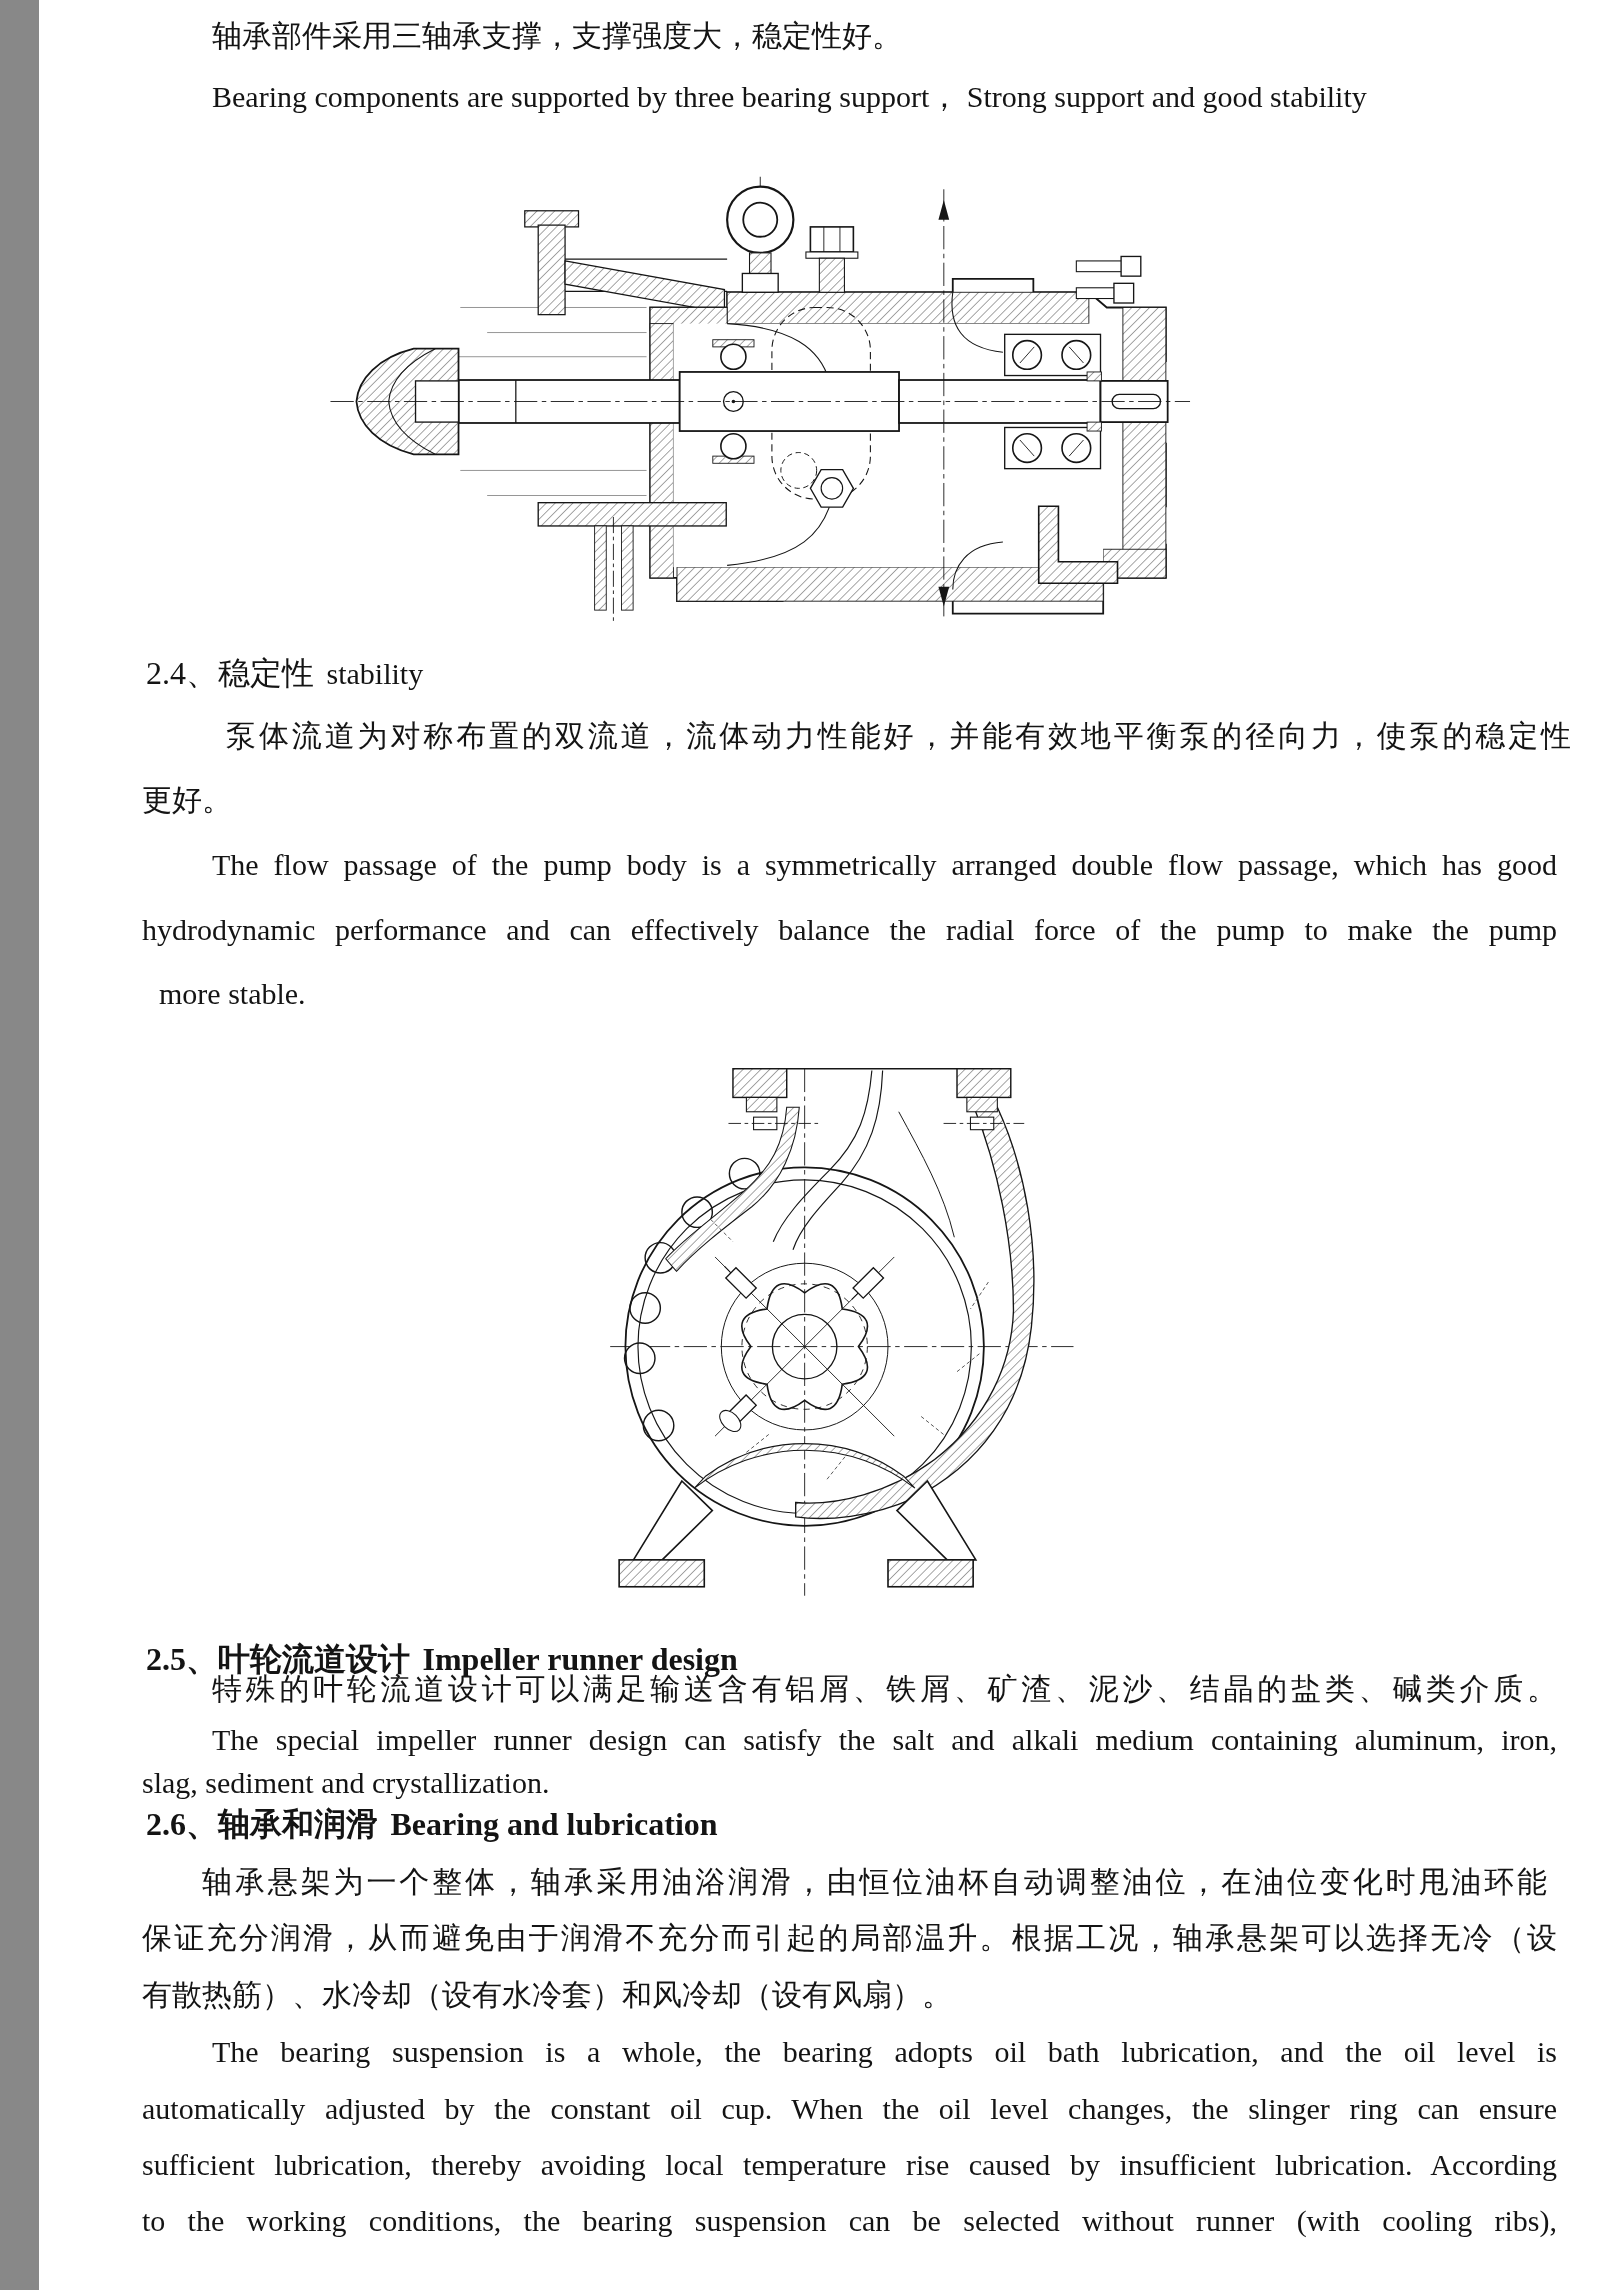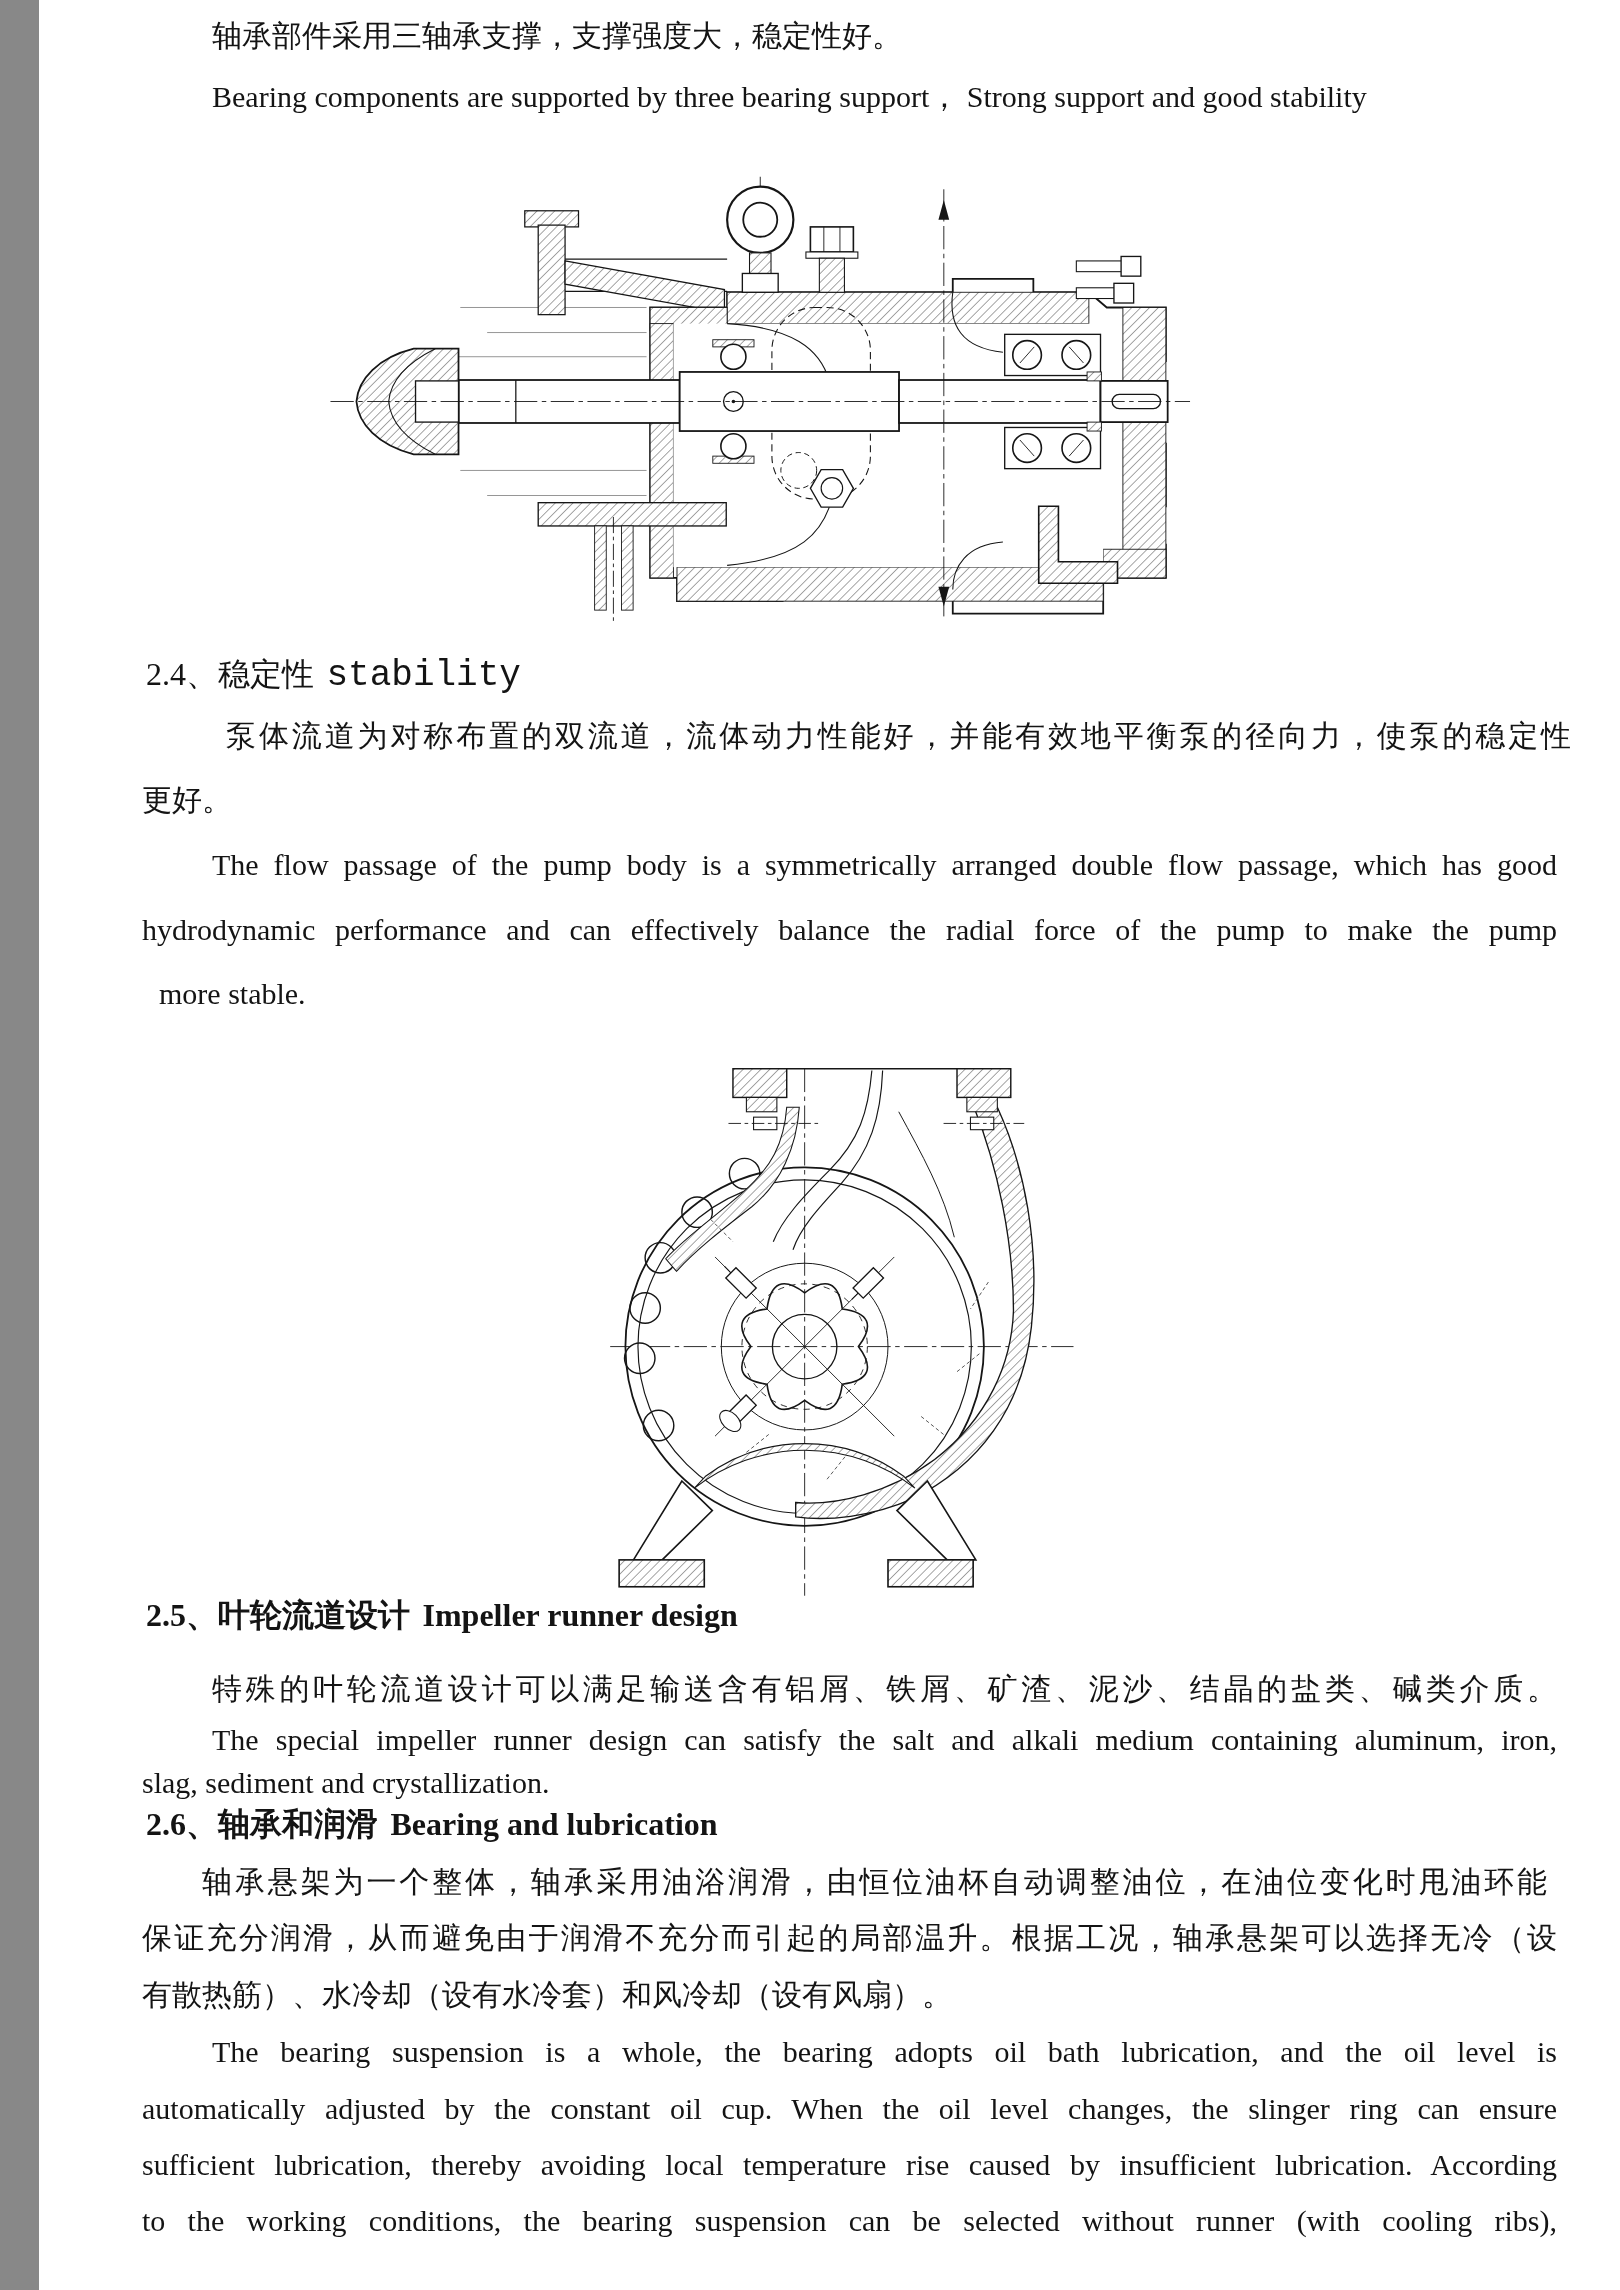--- a/index.html
+++ b/index.html
@@ -9,21 +9,21 @@
     background:#ffffff;
     overflow:hidden;
     font-family:"Liberation Serif","DejaVu Serif",serif;
     color:#141414;
     margin-left:39px;
   }
   .t{position:absolute;font-size:30px;line-height:1.3;white-space:nowrap;}
   .fill{white-space:normal;text-align:justify;text-align-last:justify;height:47px;overflow:hidden;}
   .h{font-size:32px;}
   .h .he{margin-left:12.5px;}
-  .h24 .he{font-family:Liberation Mono, monospace;font-size:36px;}
+  .h24 .he{font-family:Liberation Serif, serif;font-size:30px;}
   .bold{font-weight:bold;}
   svg{display:block;}
 </style>
 </head>
 <body>
 
 <div id="page">
 
   <div class="t" style="left:173px;top:16px">轴承部件采用三轴承支撑，支撑强度大，稳定性好。</div>
   <div class="t" style="left:173px;top:77px">Bearing components are supported by three bearing support， Strong support and good stability</div>
@@ -250,21 +250,21 @@
     <g stroke="#444" stroke-width="1" stroke-dasharray="4 3">
       <line x1="430" y1="250" x2="410" y2="280"></line>
       <line x1="420" y1="330" x2="395" y2="350"></line>
       <line x1="380" y1="420" x2="355" y2="400"></line>
       <line x1="250" y1="470" x2="270" y2="445"></line>
       <line x1="160" y1="440" x2="185" y2="420"></line>
       <line x1="120" y1="180" x2="145" y2="205"></line>
     </g>
   </svg>
 
-  <div class="t h bold" style="left:107px;top:1595px">
+  <div class="t h bold" style="left:107px;top:1639px">
     <span class="hn">2.5、</span><span class="hc">叶轮流道设计</span><span class="he">Impeller runner design</span>
   </div>
 
   <div class="t fill" style="left:173px;top:1669px;width:1345px">特殊的叶轮流道设计可以满足输送含有铝屑、铁屑、矿渣、泥沙、结晶的盐类、碱类介质。</div>
   <div class="t fill" style="left:173px;top:1720px;width:1345px">The special impeller runner design can satisfy the salt and alkali medium containing aluminum, iron,</div>
   <div class="t" style="left:103px;top:1763px">slag, sediment and crystallization.</div>
 
   <div class="t h bold" style="left:107px;top:1804px">
     <span class="hn">2.6、</span><span class="hc">轴承和润滑</span><span class="he">Bearing and lubrication</span>
   </div>

